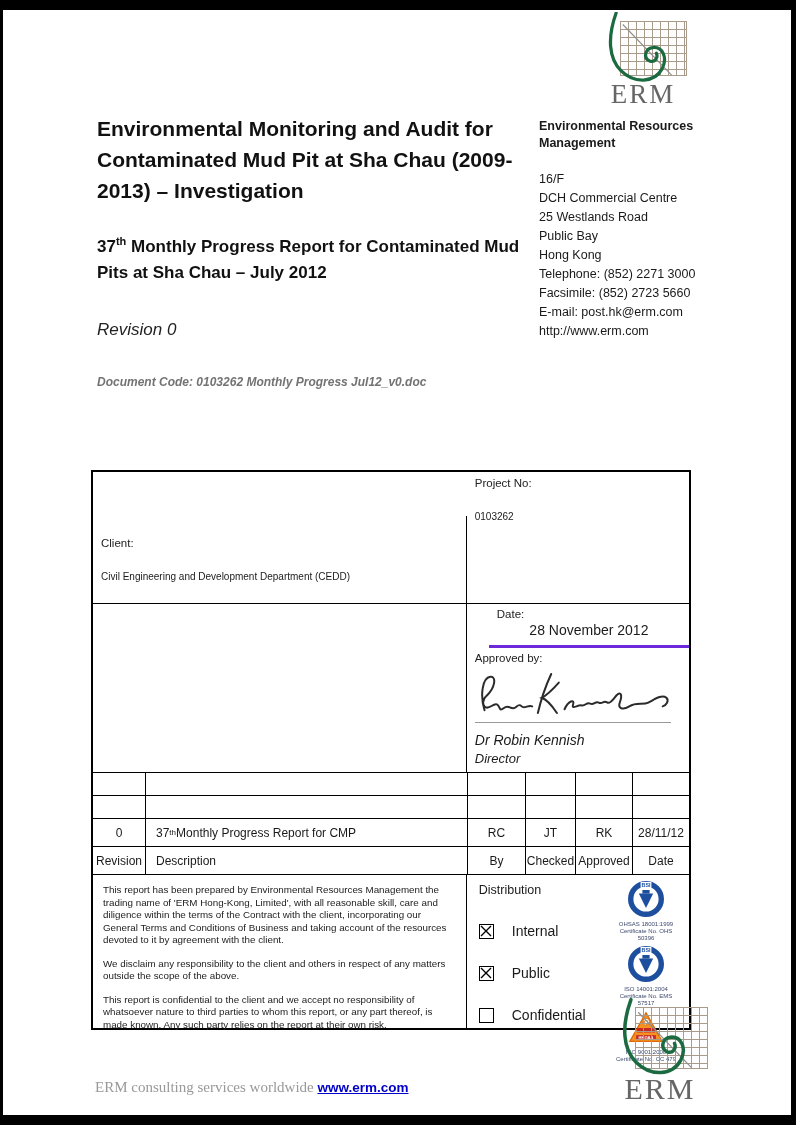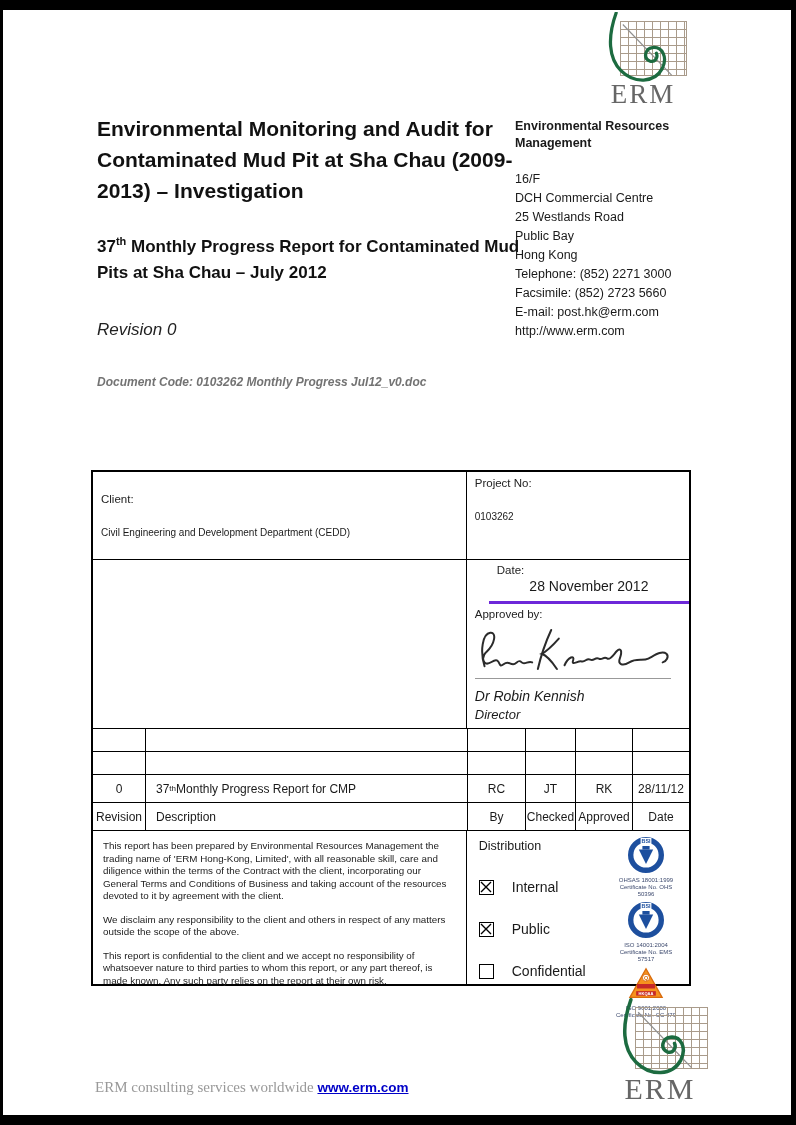--- a/index.html
+++ b/index.html
@@ -37,34 +37,34 @@
   .logo-bottom .logo-text { font-size:30px; }
 
   
   .title-block { position:absolute; left:94px; top:103px; width:430px; }
   .doc-title { font-size:21px; font-weight:bold; line-height:31px; color:#111; }
   .doc-subtitle { font-size:17px; font-weight:bold; line-height:26px; margin-top:22px; color:#111; }
   .doc-subtitle sup { font-size:11px; }
   .revision-line { font-size:17px; font-style:italic; margin-top:34px; color:#222; }
   .doc-code-line { font-size:12px; font-style:italic; font-weight:bold; margin-top:35px; color:#737373; }
 
-  .company-block { position:absolute; left:512px; top:108px; width:180px; }
+  .company-block { position:absolute; left:536px; top:108px; width:180px; }
   .company-name { font-size:12.5px; font-weight:bold; line-height:17px; margin-bottom:18px; }
   .addr-line { font-size:12.5px; line-height:19px; }
 
   
   .info-table { position:absolute; left:88px; top:460px; width:600px; border:2px solid #000; }
   .trow { display:flex; border-bottom:1px solid #000; }
   .trow:last-child { border-bottom:none; }
   .tcell { border-right:1px solid #000; }
   .tcell:last-child { border-right:none; }
   .lbl { font-size:11.5px; color:#222; }
   .val { font-size:10px; }
 
-  .cell-client { width:375px; padding:21px 8px; }
+  .cell-client { width:375px; padding:21px 8px;margin-top:44px; }
   .cell-client .val { margin-top:22px; }
   .cell-project { width:223px; padding:5px 8px; }
   .cell-project .val { margin-top:22px; }
 
   .cell-summary { width:375px; padding:5px 8px; }
   .summary-text { font-size:12.5px; line-height:18px; margin-top:48px; width:352px; }
   .col-right { width:223px; display:flex; flex-direction:column; }
   .sub-date { border-bottom:3px solid #6d28d9; padding:4px 8px 7px 8px;margin-left:22px; }
   .sub-date .val { font-size:14px; margin-top:2px;text-align:center; }
   .sub-approved { flex:1; padding:4px 8px; position:relative; }

